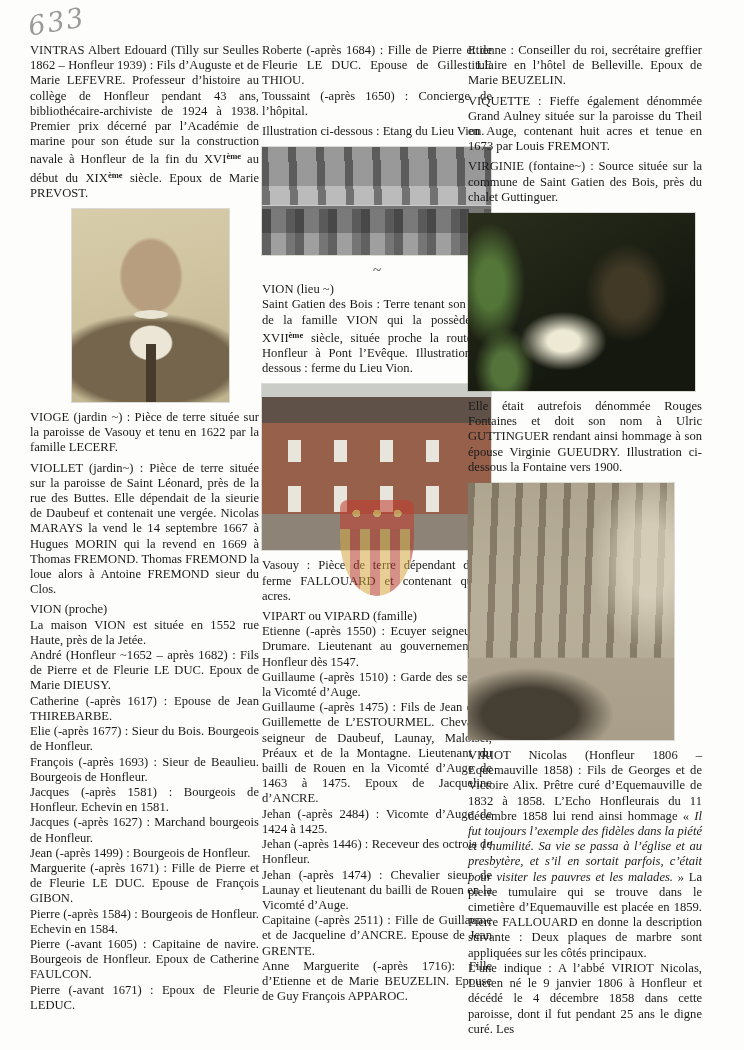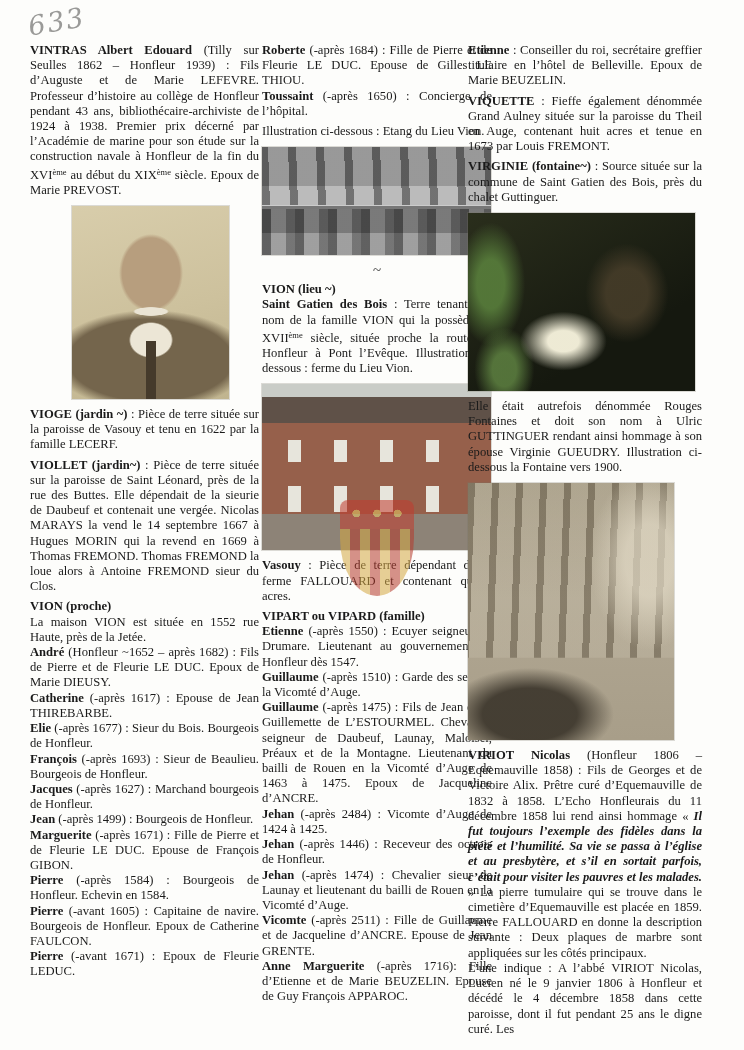--- a/index.html
+++ b/index.html
@@ -8,23 +8,23 @@
   .handwritten{position:absolute;left:28px;top:6px;font-size:27px;color:#9a9a98;
         font-style:italic;transform:rotate(-10deg);letter-spacing:2px;
         font-family:"DejaVu Serif",serif;font-weight:300;}
   .col{position:absolute;top:43px;font-size:12.6px;line-height:15.2px;}
   #c0{left:30px;width:229px;}
   #c1{left:262px;width:230px;}
   #c2{left:468px;width:234px;}
   .para{margin:0;text-align:justify;}
   .para.gap{margin-top:5px;}
   .para.tilde{text-align:center;font-size:15px;line-height:14px;margin-top:2px;color:#333;}
-  .seg-b{font-weight:bold;}
+  .seg-b{font-weight:normal;}
   .seg-i{font-style:italic;}
-  .seg-s{font-size:8.5px;vertical-align:4px;}
+  .seg-s{font-size:8.5px;vertical-align:4px;font-weight:bold;}
   .photo{position:relative;margin-top:8px;margin-bottom:8px;background-repeat:no-repeat;
          box-shadow:0 0 0 1px rgba(120,115,100,.25);}
   .photo-portrait{
     background-image:
       radial-gradient(ellipse closest-side,#eae4d4 88%,rgba(234,228,212,0)),
       radial-gradient(ellipse closest-side,#b79e7e 90%,rgba(183,158,126,0)),
       linear-gradient(#453a2b,#453a2b),
       radial-gradient(ellipse closest-side,#ece6d6 92%,rgba(236,230,214,0)),
       radial-gradient(ellipse closest-side,#74654c 82%,rgba(116,101,76,0)),
       linear-gradient(165deg,#d8cdab,#cdc19d 55%,#c0b48f);
@@ -79,20 +79,21 @@
       <p class="para"><span class="seg-b">VINTRAS Albert Edouard</span><span> (Tilly sur Seulles 1862 – Honfleur 1939) : Fils d’Auguste et de Marie LEFEVRE. Professeur d’histoire au collège de Honfleur pendant 43 ans, bibliothécaire-archiviste de 1924 à 1938. Premier prix décerné par l’Académie de marine pour son étude sur la construction navale à Honfleur de la fin du XVI</span><span class="seg-s">ème</span><span> au début du XIX</span><span class="seg-s">ème</span><span> siècle. Epoux de Marie PREVOST.</span></p>
       <div class="photo photo-portrait" role="img" aria-label="Portrait sépia d’Albert Edouard Vintras, homme chauve à moustache blanche en costume" style="width: 157px; height: 193px; margin-left: 42px;"></div>
       <p class="para gap"><span class="seg-b">VIOGE (jardin ~)</span><span> : Pièce de terre située sur la paroisse de Vasouy et tenu en 1622 par la famille LECERF.</span></p>
       <p class="para gap"><span class="seg-b">VIOLLET (jardin~)</span><span> : Pièce de terre située sur la paroisse de Saint Léonard, près de la rue des Buttes. Elle dépendait de la sieurie de Daubeuf et contenait une vergée. Nicolas MARAYS la vend le 14 septembre 1667 à Hugues MORIN qui la revend en 1669 à Thomas FREMOND. Thomas FREMOND la loue alors à Antoine FREMOND sieur du Clos.</span></p>
       <p class="para gap"><span class="seg-b">VION (proche)</span></p>
       <p class="para"><span>La maison VION est située en 1552 rue Haute, près de la Jetée.</span></p>
       <p class="para"><span class="seg-b">André</span><span> (Honfleur ~1652 – après 1682) : Fils de Pierre et de Fleurie LE DUC. Epoux de Marie DIEUSY.</span></p>
       <p class="para"><span class="seg-b">Catherine</span><span> (-après 1617) : Epouse de Jean THIREBARBE.</span></p>
       <p class="para"><span class="seg-b">Elie</span><span> (-après 1677) : Sieur du Bois. Bourgeois de Honfleur.</span></p>
       <p class="para"><span class="seg-b">François</span><span> (-après 1693) : Sieur de Beaulieu. Bourgeois de Honfleur.</span></p>
+      <p class="para"><span class="seg-b">Jacques</span><span> (-après 1581) : Bourgeois de Honfleur. Echevin en 1581.</span></p>
       <p class="para"><span class="seg-b">Jacques</span><span> (-après 1627) : Marchand bourgeois de Honfleur.</span></p>
       <p class="para"><span class="seg-b">Jean</span><span> (-après 1499) : Bourgeois de Honfleur.</span></p>
       <p class="para"><span class="seg-b">Marguerite</span><span> (-après 1671) : Fille de Pierre et de Fleurie LE DUC. Epouse de François GIBON.</span></p>
       <p class="para"><span class="seg-b">Pierre</span><span> (-après 1584) : Bourgeois de Honfleur. Echevin en 1584.</span></p>
       <p class="para"><span class="seg-b">Pierre</span><span> (-avant 1605) : Capitaine de navire. Bourgeois de Honfleur. Epoux de Catherine FAULCON.</span></p>
       <p class="para"><span class="seg-b">Pierre</span><span> (-avant 1671) : Epoux de Fleurie LEDUC.</span></p>
     </div>
   <div class="col" id="c1">
       <p class="para"><span class="seg-b">Roberte</span><span> (-après 1684) : Fille de Pierre et de Fleurie LE DUC. Epouse de Gilles LE THIOU.</span></p>
       <p class="para"><span class="seg-b">Toussaint</span><span> (-après 1650) : Concierge de l’hôpital.</span></p>
@@ -105,21 +106,21 @@
         <div class="watermark-shield"></div>
       </div>
       <p class="para gap"><span class="seg-b">Vasouy</span><span> : Pièce de terre dépendant de la ferme FALLOUARD et contenant quatre acres.</span></p>
       <p class="para gap"><span class="seg-b">VIPART ou VIPARD (famille)</span></p>
       <p class="para"><span class="seg-b">Etienne</span><span> (-après 1550) : Ecuyer seigneur de Drumare. Lieutenant au gouvernement de Honfleur dès 1547.</span></p>
       <p class="para"><span class="seg-b">Guillaume</span><span> (-après 1510) : Garde des sels de la Vicomté d’Auge.</span></p>
       <p class="para"><span class="seg-b">Guillaume</span><span> (-après 1475) : Fils de Jean et de Guillemette de L’ESTOURMEL. Chevalier, seigneur de Daubeuf, Launay, Maloisel, Préaux et de la Montagne. Lieutenant du bailli de Rouen en la Vicomté d’Auge de 1463 à 1475. Epoux de Jacqueline d’ANCRE.</span></p>
       <p class="para"><span class="seg-b">Jehan</span><span> (-après 2484) : Vicomte d’Auge de 1424 à 1425.</span></p>
       <p class="para"><span class="seg-b">Jehan</span><span> (-après 1446) : Receveur des octrois de Honfleur.</span></p>
       <p class="para"><span class="seg-b">Jehan</span><span> (-après 1474) : Chevalier sieur de Launay et lieutenant du bailli de Rouen en la Vicomté d’Auge.</span></p>
-      <p class="para"><span class="seg-b">Vicomte</span><span> (-après 2511) : Fille de Guillaume et de Jacqueline d’ANCRE. Epouse de Jean GRENTE.</span></p>
+      <p class="para"><span class="seg-b">Capitaine</span><span> (-après 2511) : Fille de Guillaume et de Jacqueline d’ANCRE. Epouse de Jean GRENTE.</span></p>
       <p class="para"><span class="seg-b">Anne Marguerite</span><span> (-après 1716): Fille d’Etienne et de Marie BEUZELIN. Epouse de Guy François APPAROC.</span></p>
     </div>
   <div class="col" id="c2">
       <p class="para"><span class="seg-b">Etienne</span><span> : Conseiller du roi, secrétaire greffier titulaire en l’hôtel de Belleville. Epoux de Marie BEUZELIN.</span></p>
       <p class="para gap"><span class="seg-b">VIQUETTE</span><span> : Fieffe également dénommée Grand Aulney située sur la paroisse du Theil en Auge, contenant huit acres et tenue en 1673 par Louis FREMONT.</span></p>
       <p class="para gap"><span class="seg-b">VIRGINIE (fontaine~)</span><span> : Source située sur la commune de Saint Gatien des Bois, près du chalet Guttinguer.</span></p>
       <div class="photo photo-spring" role="img" aria-label="Photo couleur sombre de la source en sous-bois avec tache de lumière sur l’eau" style="width: 227px; height: 178px;"></div>
       <p class="para gap"><span>Elle était autrefois dénommée Rouges Fontaines et doit son nom à Ulric GUTTINGUER rendant ainsi hommage à son épouse Virginie GUEUDRY. Illustration ci-dessous la Fontaine vers 1900.</span></p>
       <div class="photo photo-forest" role="img" aria-label="Photo ancienne sépia de la fontaine vers 1900, grands arbres et personnage assis près d’une mare" style="width: 206px; height: 257px;"></div>
       <p class="para gap"><span class="seg-b">VIRIOT Nicolas</span><span> (Honfleur 1806 – Equemauville 1858) : Fils de Georges et de Victoire Alix. Prêtre curé d’Equemauville de 1832 à 1858. L’Echo Honfleurais du 11 décembre 1858 lui rend ainsi hommage « </span><span class="seg-b seg-i">Il fut toujours l’exemple des fidèles dans la piété et l’humilité. Sa vie se passa à l’église et au presbytère, et s’il en sortait parfois, c’était pour visiter les pauvres et  les malades.</span><span> » La pierre tumulaire qui se trouve dans le cimetière d’Equemauville est placée en 1859. Pierre FALLOUARD en donne la description suivante : Deux plaques de marbre sont appliquées sur les côtés principaux.</span></p>

